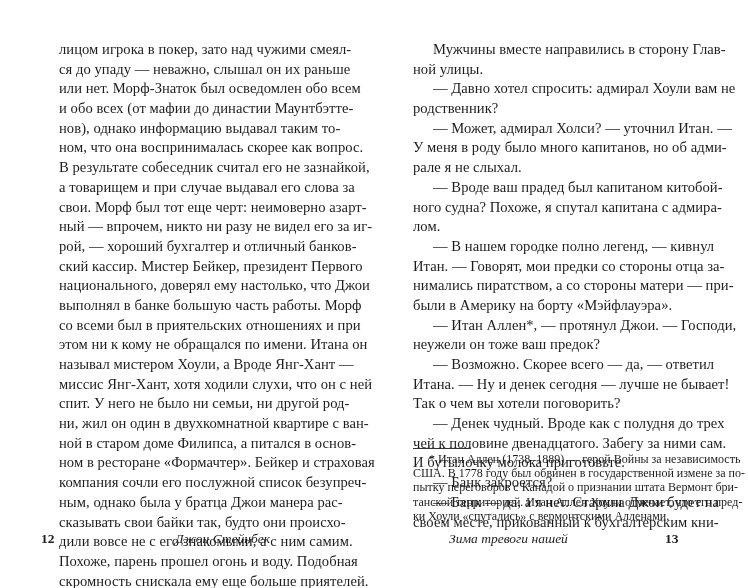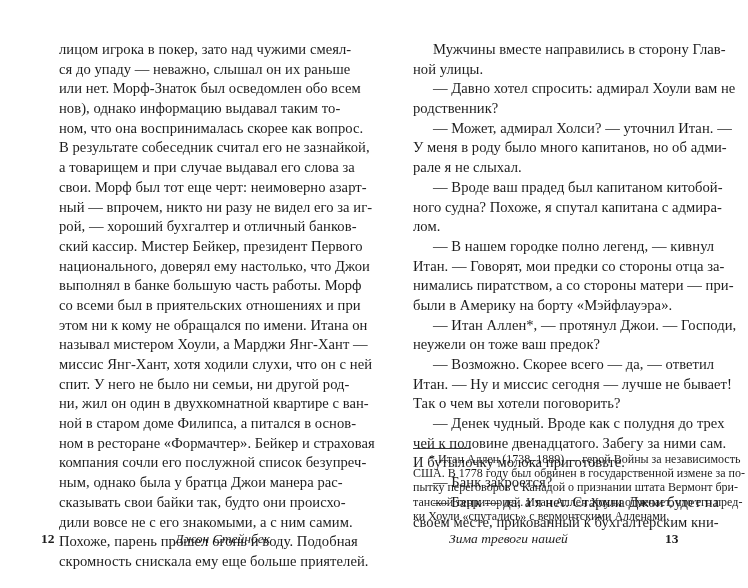--- a/index.html
+++ b/index.html
@@ -39,33 +39,34 @@
 </head>
 <body>
 
 <div class="spread">
 
   <div class="page left">
     <div class="body-text" id="left-body">
         <span class="line">лицом игрока в покер, зато над чужими смеял-</span>
         <span class="line">ся до упаду — неважно, слышал он их раньше</span>
         <span class="line">или нет. Морф-Знаток был осведомлен обо всем</span>
+        <span class="line">и обо всех (от мафии до династии Маунтбэтте-</span>
         <span class="line">нов), однако информацию выдавал таким то-</span>
         <span class="line">ном, что она воспринималась скорее как вопрос.</span>
         <span class="line">В результате собеседник считал его не зазнайкой,</span>
         <span class="line">а товарищем и при случае выдавал его слова за</span>
         <span class="line">свои. Морф был тот еще черт: неимоверно азарт-</span>
         <span class="line">ный — впрочем, никто ни разу не видел его за иг-</span>
         <span class="line">рой, — хороший бухгалтер и отличный банков-</span>
         <span class="line">ский кассир. Мистер Бейкер, президент Первого</span>
         <span class="line">национального, доверял ему настолько, что Джои</span>
         <span class="line">выполнял в банке большую часть работы. Морф</span>
         <span class="line">со всеми был в приятельских отношениях и при</span>
         <span class="line">этом ни к кому не обращался по имени. Итана он</span>
-        <span class="line">называл мистером Хоули, а Марджи Янг-Хант —</span>
+        <span class="line">называл мистером Хоули, а Вроде Янг-Хант —</span>
         <span class="line">миссис Янг-Хант, хотя ходили слухи, что он с ней</span>
         <span class="line">спит. У него не было ни семьи, ни другой род-</span>
         <span class="line">ни, жил он один в двухкомнатной квартире с ван-</span>
         <span class="line">ной в старом доме Филипса, а питался в основ-</span>
         <span class="line">ном в ресторане «Формачтер». Бейкер и страховая</span>
         <span class="line">компания сочли его послужной список безупреч-</span>
         <span class="line">ным, однако была у братца Джои манера рас-</span>
         <span class="line">сказывать свои байки так, будто они происхо-</span>
         <span class="line">дили вовсе не с его знакомыми, а с ним самим.</span>
         <span class="line">Похоже, парень прошел огонь и воду. Подобная</span>
@@ -87,21 +88,21 @@
         <span class="line indent">— Вроде ваш прадед был капитаном китобой-</span>
         <span class="line">ного судна? Похоже, я спутал капитана с адмира-</span>
         <span class="line last">лом.</span>
         <span class="line indent">— В нашем городке полно легенд, — кивнул</span>
         <span class="line">Итан. — Говорят, мои предки со стороны отца за-</span>
         <span class="line">нимались пиратством, а со стороны матери — при-</span>
         <span class="line last">были в Америку на борту «Мэйфлауэра».</span>
         <span class="line indent">— Итан Аллен*, — протянул Джои. — Господи,</span>
         <span class="line last">неужели он тоже ваш предок?</span>
         <span class="line indent">— Возможно. Скорее всего — да, — ответил</span>
-        <span class="line">Итан. — Ну и миссис сегодня — лучше не бывает!</span>
+        <span class="line">Итана. — Ну и денек сегодня — лучше не бывает!</span>
         <span class="line last">Так о чем вы хотели поговорить?</span>
         <span class="line indent">— Денек чудный. Вроде как с полудня до трех</span>
         <span class="line">чей к половине двенадцатого. Забегу за ними сам.</span>
         <span class="line last">И бутылочку молока приготовьте.</span>
         <span class="line indent last">— Банк закроется?</span>
         <span class="line indent">— Банк — да, а я нет. Старина Джои будет на</span>
         <span class="line">своем месте, прикованный к бухгалтерским кни-</span>
       </div>
     <div class="footnote-rule"></div>
     <div class="footnote" id="footnote">

